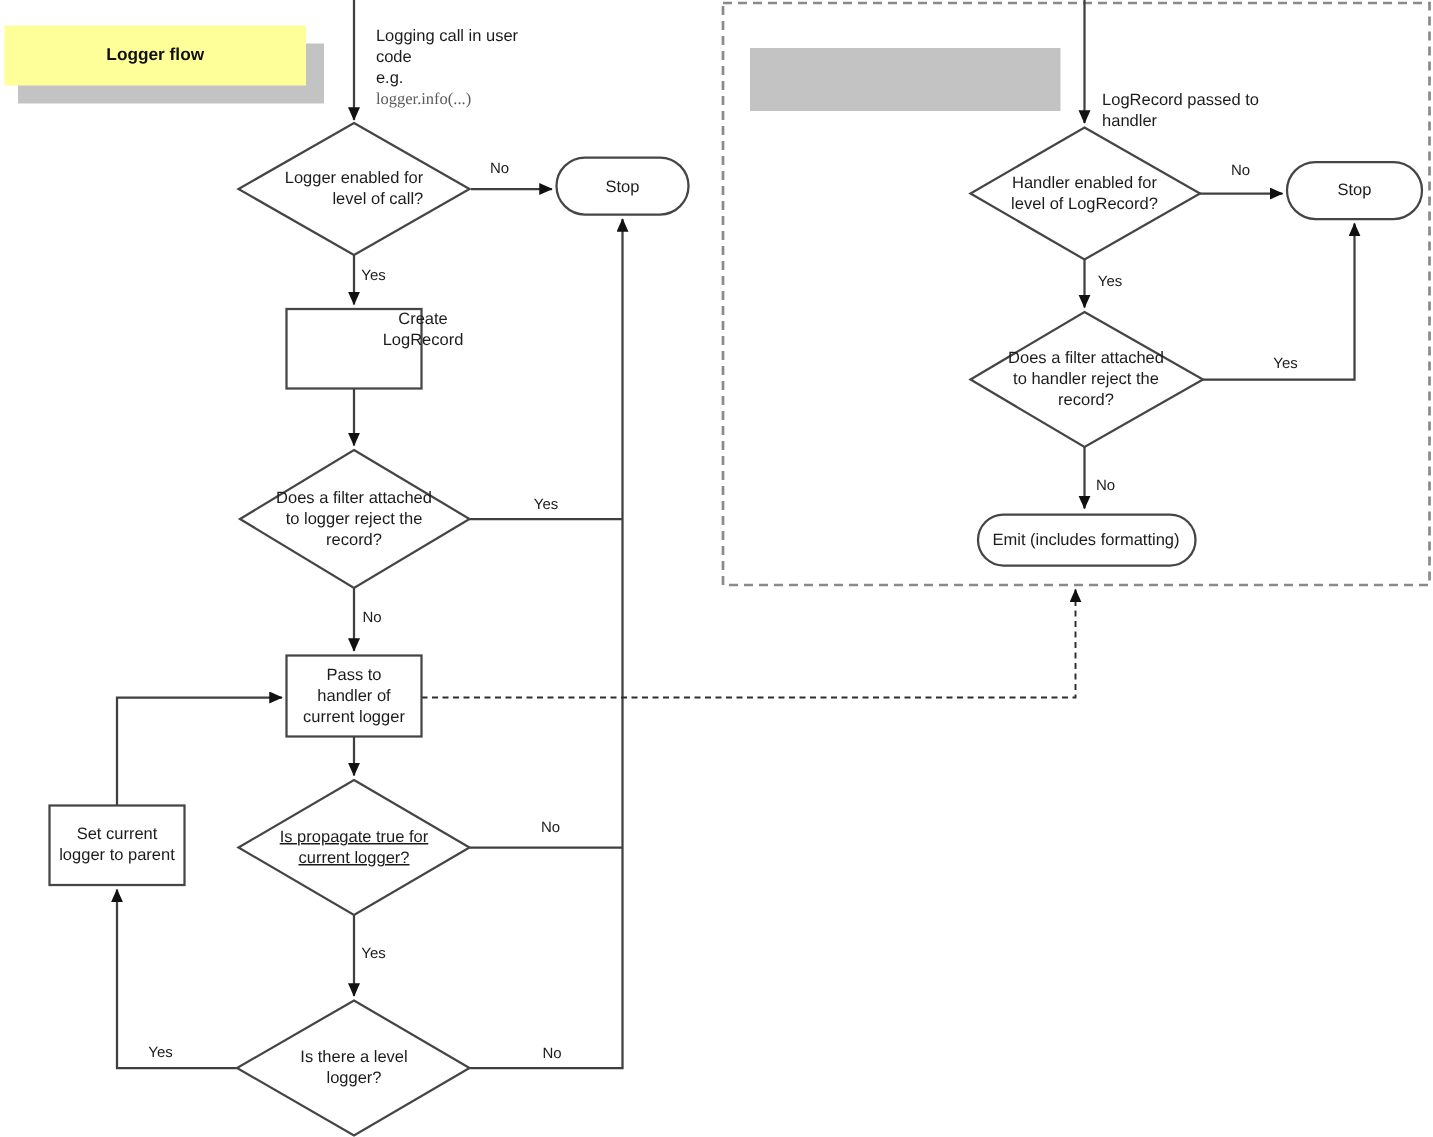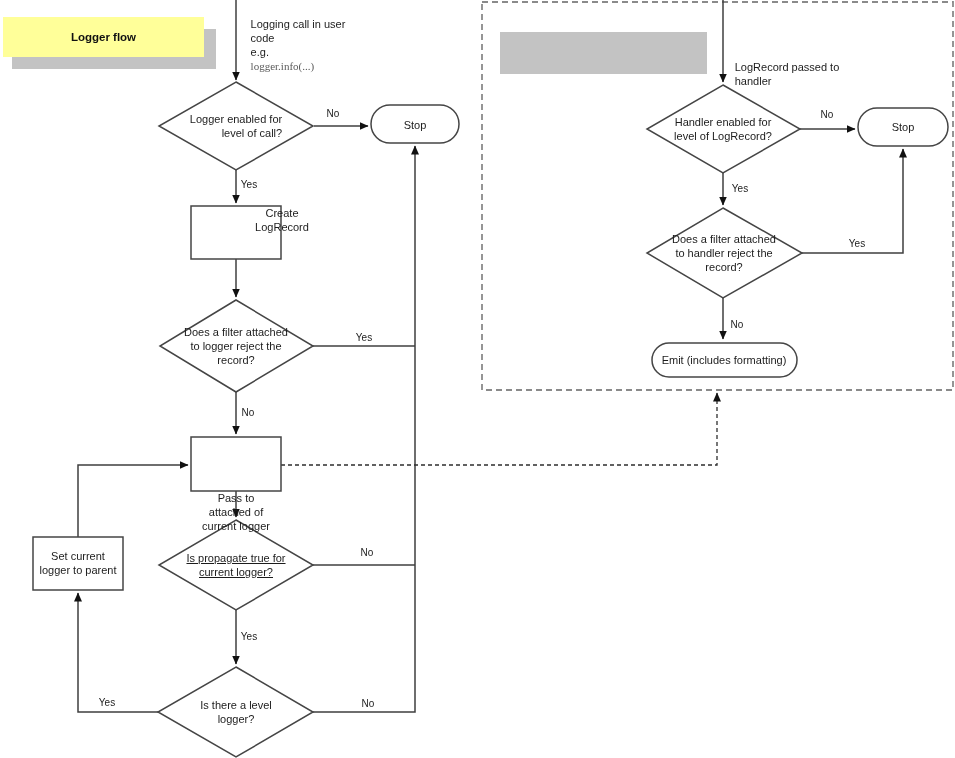--- a/index.html
+++ b/index.html
@@ -104,23 +104,23 @@
   </div>
 
   <div class="lbl" style="left:236px;top:346px;">
     <span>Does a filter attached</span>
     <span>to logger reject the</span>
     <span>record?</span>
   </div>
   <div class="edge" style="left:364px;top:337px;">Yes</div>
   <div class="edge" style="left:248px;top:412px;">No</div>
 
-  <div class="lbl" style="left:236px;top:464px;margin-top:48px;">
+  <div class="lbl" style="left:236px;top:464px;">
     <span>Pass to</span>
-    <span>attached of</span>
+    <span>handler of</span>
     <span>current logger</span>
   </div>
 
   <div class="lbl" style="left:236px;top:565px;text-decoration:underline;">
     <span>Is propagate true for</span>
     <span>current logger?</span>
   </div>
   <div class="edge" style="left:367px;top:552px;">No</div>
   <div class="edge" style="left:249px;top:636px;">Yes</div>
 

